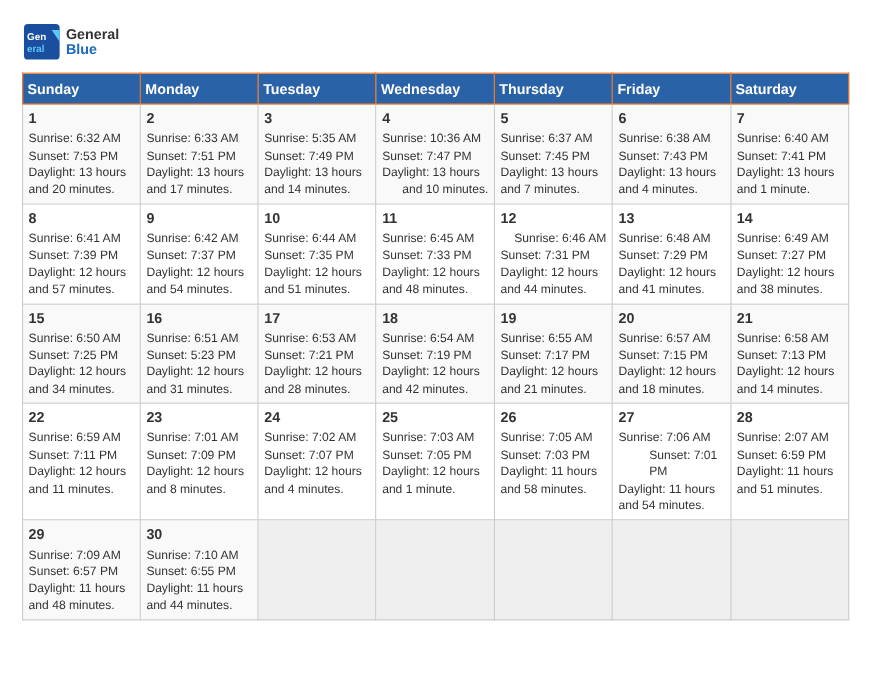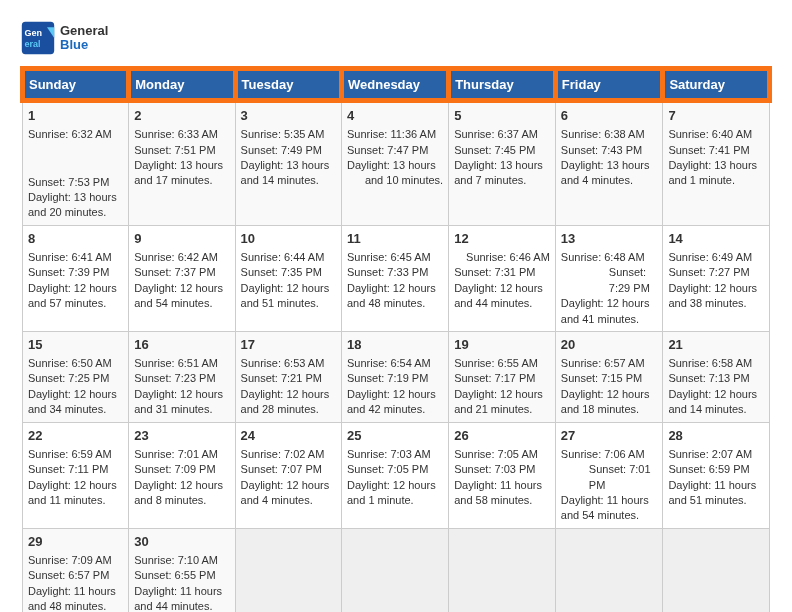--- a/index.html
+++ b/index.html
@@ -50,21 +50,21 @@
       border-collapse: collapse;
       font-size: 11px;
     }
     thead tr th {
       background-color: #2962a6;
       color: #fff;
       padding: 6px 4px;
       text-align: left;
       font-size: 13px;
       font-weight: bold;
-      border: 5px solid #f97316;
+      border: 1px solid #f97316;
     }
     tbody tr td {
       vertical-align: top;
       padding: 4px 5px;
       border: 1px solid #ccc;
       width: 108px;
       min-height: 80px;
       background: #fff;
       color: #333;
       line-height: 1.4;
@@ -113,41 +113,41 @@
         <th>Thursday</th>
         <th>Friday</th>
         <th>Saturday</th>
       </tr>
   </thead>
   <tbody id="calendar-body">
   <tr>
         <td>
           <span class="day-num">1</span>
           <span style="display: block;">Sunrise: 6:32 AM</span>
-          <span style="display: block; margin-top: 32px;">Sunset: 7:53 PM</span>
+          <span style="display: block;">Sunset: 7:53 PM</span>
           <span style="display: block;">Daylight: 13 hours</span>
           <span style="display: block;">and 20 minutes.</span>
         </td>
         <td>
           <span class="day-num">2</span>
           <span style="display: block;">Sunrise: 6:33 AM</span>
           <span style="display: block;">Sunset: 7:51 PM</span>
           <span style="display: block;">Daylight: 13 hours</span>
           <span style="display: block;">and 17 minutes.</span>
         </td>
         <td>
           <span class="day-num">3</span>
           <span style="display: block;">Sunrise: 5:35 AM</span>
           <span style="display: block;">Sunset: 7:49 PM</span>
           <span style="display: block;">Daylight: 13 hours</span>
           <span style="display: block;">and 14 minutes.</span>
         </td>
         <td>
           <span class="day-num">4</span>
-          <span style="display: block;">Sunrise: 11:36 AM</span>
+          <span style="display: block;">Sunrise: 10:36 AM</span>
           <span style="display: block;">Sunset: 7:47 PM</span>
           <span style="display: block;">Daylight: 13 hours</span>
           <span style="display: block; text-align: right;">and 10 minutes.</span>
         </td>
         <td>
           <span class="day-num">5</span>
           <span style="display: block;">Sunrise: 6:37 AM</span>
           <span style="display: block;">Sunset: 7:45 PM</span>
           <span style="display: block;">Daylight: 13 hours</span>
           <span style="display: block;">and 7 minutes.</span>
@@ -199,21 +199,21 @@
         <td>
           <span class="day-num">12</span>
           <span style="display: block; text-align: right;">Sunrise: 6:46 AM</span>
           <span style="display: block;">Sunset: 7:31 PM</span>
           <span style="display: block;">Daylight: 12 hours</span>
           <span style="display: block;">and 44 minutes.</span>
         </td>
         <td>
           <span class="day-num">13</span>
           <span style="display: block;">Sunrise: 6:48 AM</span>
-          <span style="display: block; margin-left: 48px;">Sunset: 7:29 PM</span>
+          <span style="display: block;">Sunset: 7:29 PM</span>
           <span style="display: block;">Daylight: 12 hours</span>
           <span style="display: block;">and 41 minutes.</span>
         </td>
         <td>
           <span class="day-num">14</span>
           <span style="display: block;">Sunrise: 6:49 AM</span>
           <span style="display: block;">Sunset: 7:27 PM</span>
           <span style="display: block;">Daylight: 12 hours</span>
           <span style="display: block;">and 38 minutes.</span>
         </td>
@@ -222,21 +222,21 @@
         <td>
           <span class="day-num">15</span>
           <span style="display: block;">Sunrise: 6:50 AM</span>
           <span style="display: block;">Sunset: 7:25 PM</span>
           <span style="display: block;">Daylight: 12 hours</span>
           <span style="display: block;">and 34 minutes.</span>
         </td>
         <td>
           <span class="day-num">16</span>
           <span style="display: block;">Sunrise: 6:51 AM</span>
-          <span style="display: block;">Sunset: 7:23 PM</span>
+          <span style="display: block;">Sunset: 5:23 PM</span>
           <span style="display: block;">Daylight: 12 hours</span>
           <span style="display: block;">and 31 minutes.</span>
         </td>
         <td>
           <span class="day-num">17</span>
           <span style="display: block;">Sunrise: 6:53 AM</span>
           <span style="display: block;">Sunset: 7:21 PM</span>
           <span style="display: block;">Daylight: 12 hours</span>
           <span style="display: block;">and 28 minutes.</span>
         </td>

